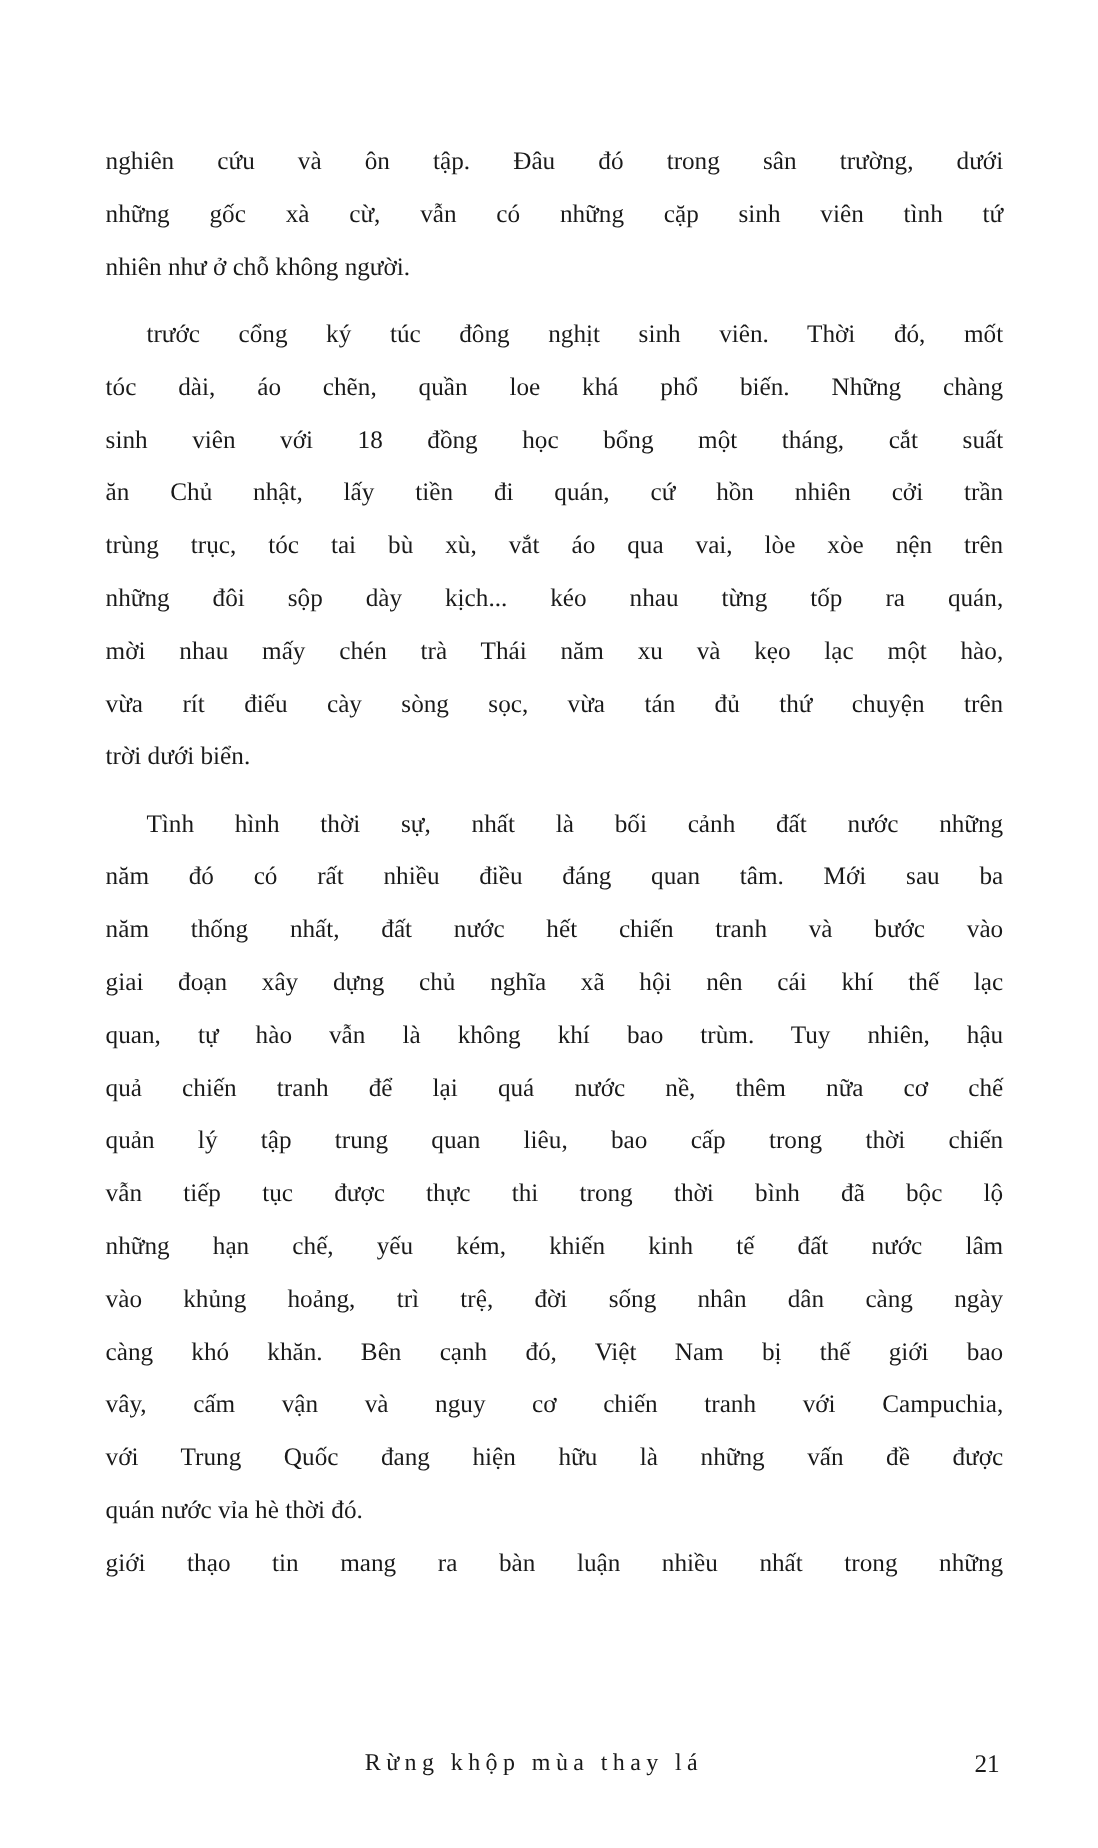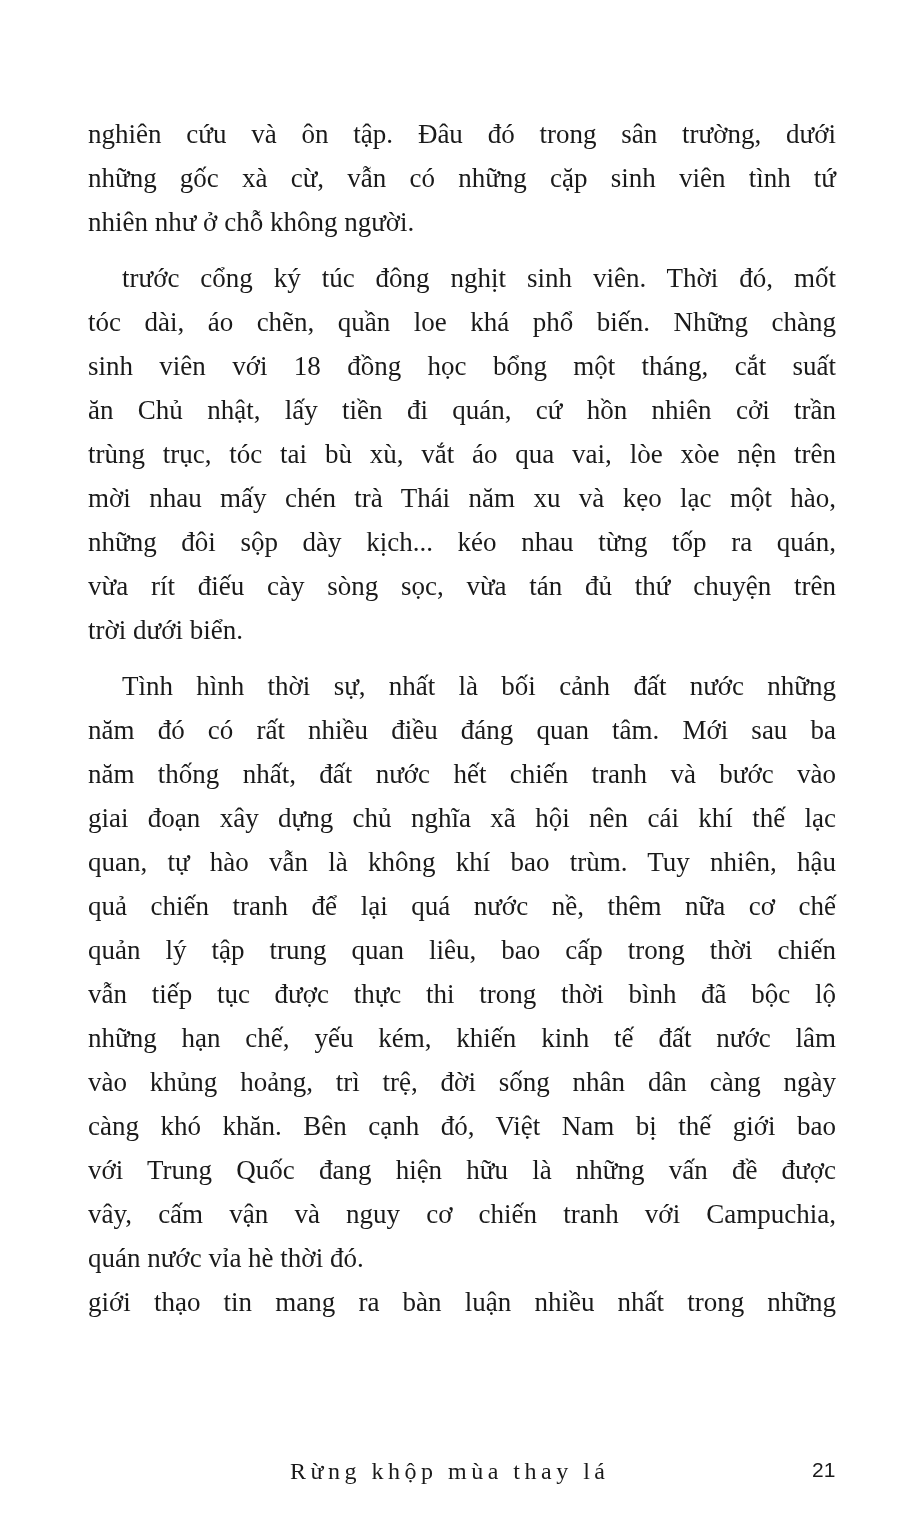--- a/index.html
+++ b/index.html
@@ -16,21 +16,21 @@
       font-family: "Liberation Serif", "DejaVu Serif", serif;
     }
     .page-body {
       position: absolute;
       left: 88px;
       top: 112px;
       width: 752px;
     }
     .para {
       margin: 0 4px 12px 0;
-      font-size: 27px;
+      font-size: 21px;
       line-height: 44px;
       text-align: justify;
       text-align-last: left;
     }
     .para .line {
       display: block;
       text-align: justify;
       text-align-last: justify;
       white-space: nowrap;
     }
@@ -42,71 +42,71 @@
     }
     .footer {
       position: absolute;
       left: 0;
       top: 1458px;
       width: 915px;
       height: 30px;
     }
     .footer-title {
       position: absolute;
-      left: 290px;
+      left: 304px;
       top: 0;
-      font-size: 24px;
+      font-size: 20px;
       letter-spacing: 4.5px;
       font-family: "Liberation Serif", "DejaVu Serif", serif;
     }
     .footer-page {
       position: absolute;
       left: 812px;
       top: 0;
       font-size: 21px;
-      font-family: Liberation Sans, sans-serif;
+      font-family: Liberation Serif, serif;
     }
   </style>
 </head>
 <body>
 
 <div class="page-body">
 
   <p class="para">
     <span class="line">nghiên cứu và ôn tập. Đâu đó trong sân trường, dưới</span>
     <span class="line">những gốc xà cừ, vẫn có những cặp sinh viên tình tứ</span>
     <span class="line last">nhiên như ở chỗ không người.</span>
   </p>
 
   <p class="para indent">
     <span class="line">trước cổng ký túc đông nghịt sinh viên. Thời đó, mốt</span>
     <span class="line">tóc dài, áo chẽn, quần loe khá phổ biến. Những chàng</span>
     <span class="line">sinh viên với 18 đồng học bổng một tháng, cắt suất</span>
     <span class="line">ăn Chủ nhật, lấy tiền đi quán, cứ hồn nhiên cởi trần</span>
     <span class="line">trùng trục, tóc tai bù xù, vắt áo qua vai, lòe xòe nện trên</span>
+    <span class="line">những đôi sộp dày kịch... kéo nhau từng tốp ra quán,</span>
     <span class="line">mời nhau mấy chén trà Thái năm xu và kẹo lạc một hào,</span>
-    <span class="line">những đôi sộp dày kịch... kéo nhau từng tốp ra quán,</span>
     <span class="line">vừa rít điếu cày sòng sọc, vừa tán đủ thứ chuyện trên</span>
     <span class="line last">trời dưới biển.</span>
   </p>
 
   <p class="para indent">
     <span class="line">Tình hình thời sự, nhất là bối cảnh đất nước những</span>
     <span class="line">năm đó có rất nhiều điều đáng quan tâm. Mới sau ba</span>
     <span class="line">năm thống nhất, đất nước hết chiến tranh và bước vào</span>
     <span class="line">giai đoạn xây dựng chủ nghĩa xã hội nên cái khí thế lạc</span>
     <span class="line">quan, tự hào vẫn là không khí bao trùm. Tuy nhiên, hậu</span>
     <span class="line">quả chiến tranh để lại quá nước nề, thêm nữa cơ chế</span>
     <span class="line">quản lý tập trung quan liêu, bao cấp trong thời chiến</span>
     <span class="line">vẫn tiếp tục được thực thi trong thời bình đã bộc lộ</span>
     <span class="line">những hạn chế, yếu kém, khiến kinh tế đất nước lâm</span>
     <span class="line">vào khủng hoảng, trì trệ, đời sống nhân dân càng ngày</span>
     <span class="line">càng khó khăn. Bên cạnh đó, Việt Nam bị thế giới bao</span>
+    <span class="line">vây, cấm vận và nguy cơ chiến tranh với Campuchia,</span>
     <span class="line">với Trung Quốc đang hiện hữu là những vấn đề được</span>
-    <span class="line">vây, cấm vận và nguy cơ chiến tranh với Campuchia,</span>
     <span class="line last">quán nước vỉa hè thời đó.</span>
     <span class="line">giới thạo tin mang ra bàn luận nhiều nhất trong những</span>
   </p>
 </div>
 
 <div class="footer">
   <span class="footer-title">Rừng khộp mùa thay lá</span>
   <span class="footer-page">21</span>
 </div>
 

